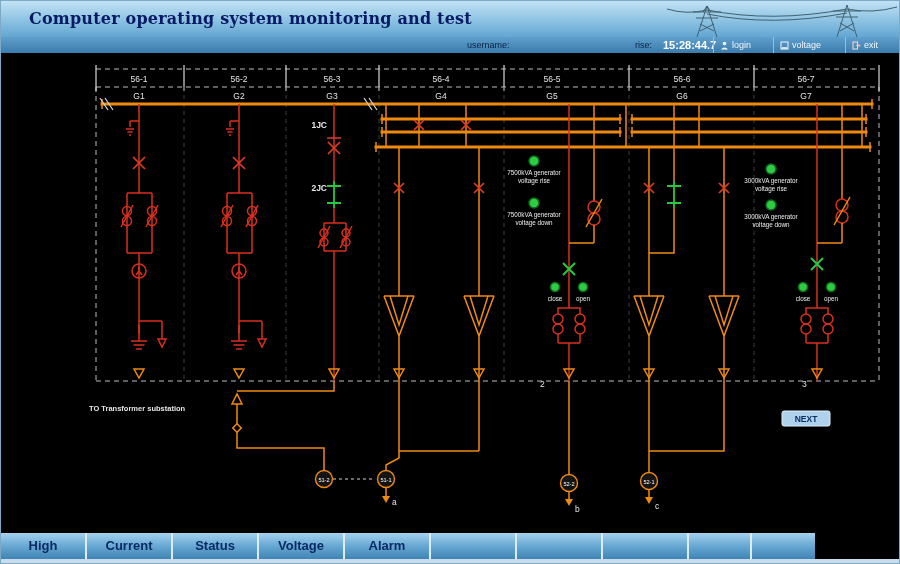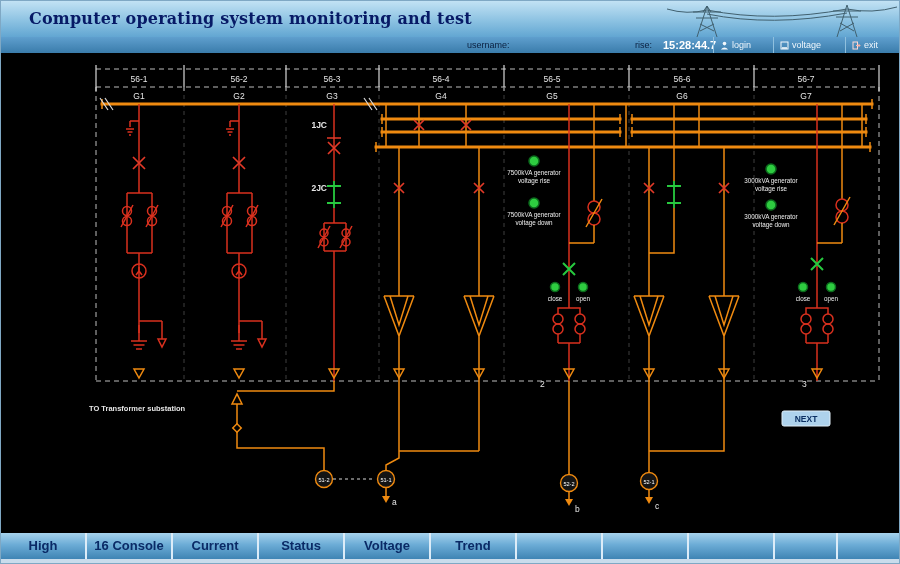--- a/index.html
+++ b/index.html
@@ -306,25 +306,24 @@
     <g>
       <rect x="748" y="358" width="48" height="15" rx="2" fill="#aed2ec" stroke="#e0eef8"></rect>
       <text class="tm tb" x="772" y="369" font-size="8.5" fill="#0b2f62">NEXT</text>
     </g>
 
   </svg>
   </div>
 
   <div class="tabbar">
     <div class="tab" style="width:86px">High</div>
-    <div class="tab" style="width:86px">16 Console</div>
     <div class="tab" style="width:86px">Current Alarm</div>
     <div class="tab" style="width:86px">Status</div>
     <div class="tab" style="width:86px">Voltage Trend</div>
-    <div class="tab" style="width:86px">Trend</div>
+    <div class="tab" style="width:86px">Alarm</div>
     <div class="tab" style="width:86px"></div>
     <div class="tab" style="width:86px"></div>
     <div class="tab" style="width:86px"></div>
     <div class="tab" style="width:63px"></div>
     <div class="tab" style="width:63px;border-right:none"></div>
   </div>
 
   <div class="bottomstrip"></div>
 
 </div>

